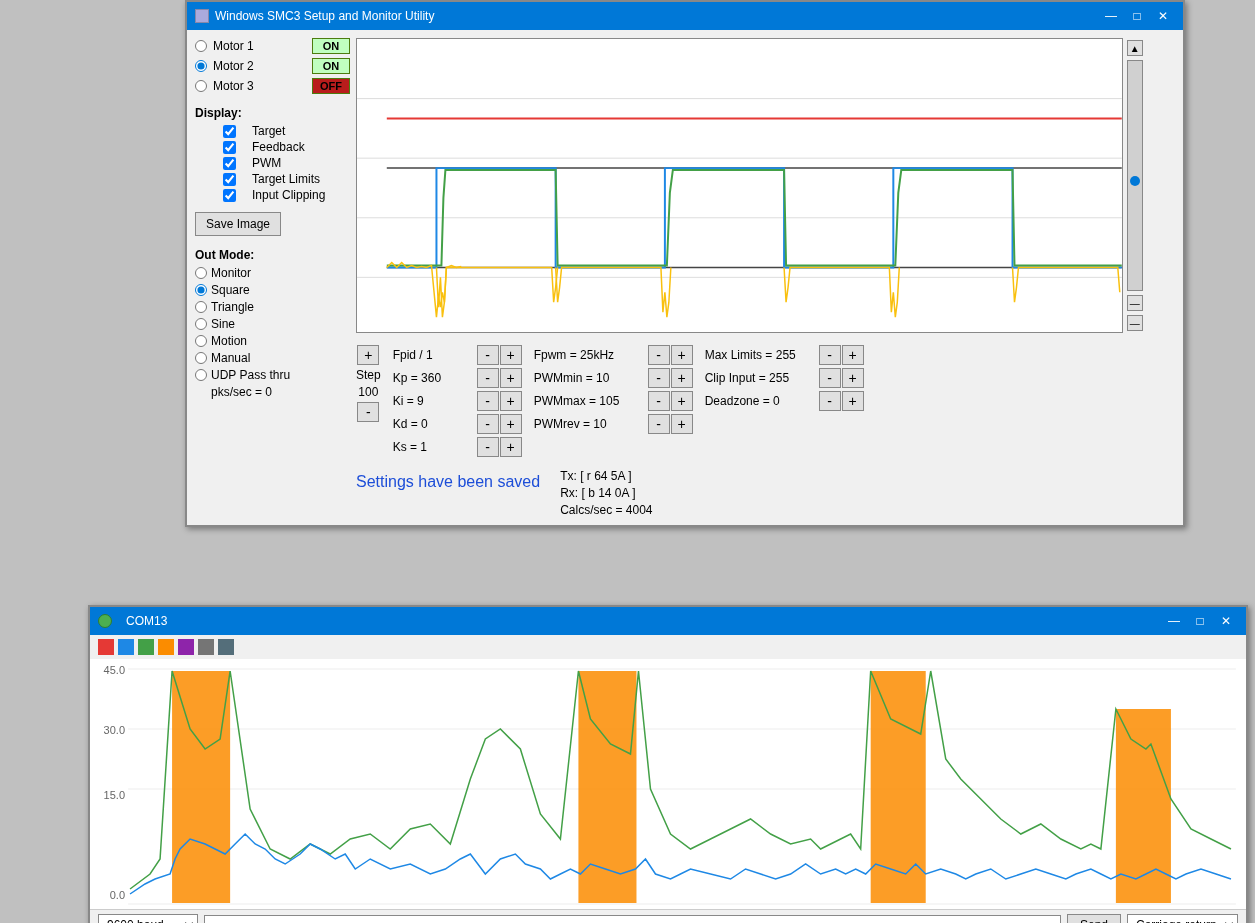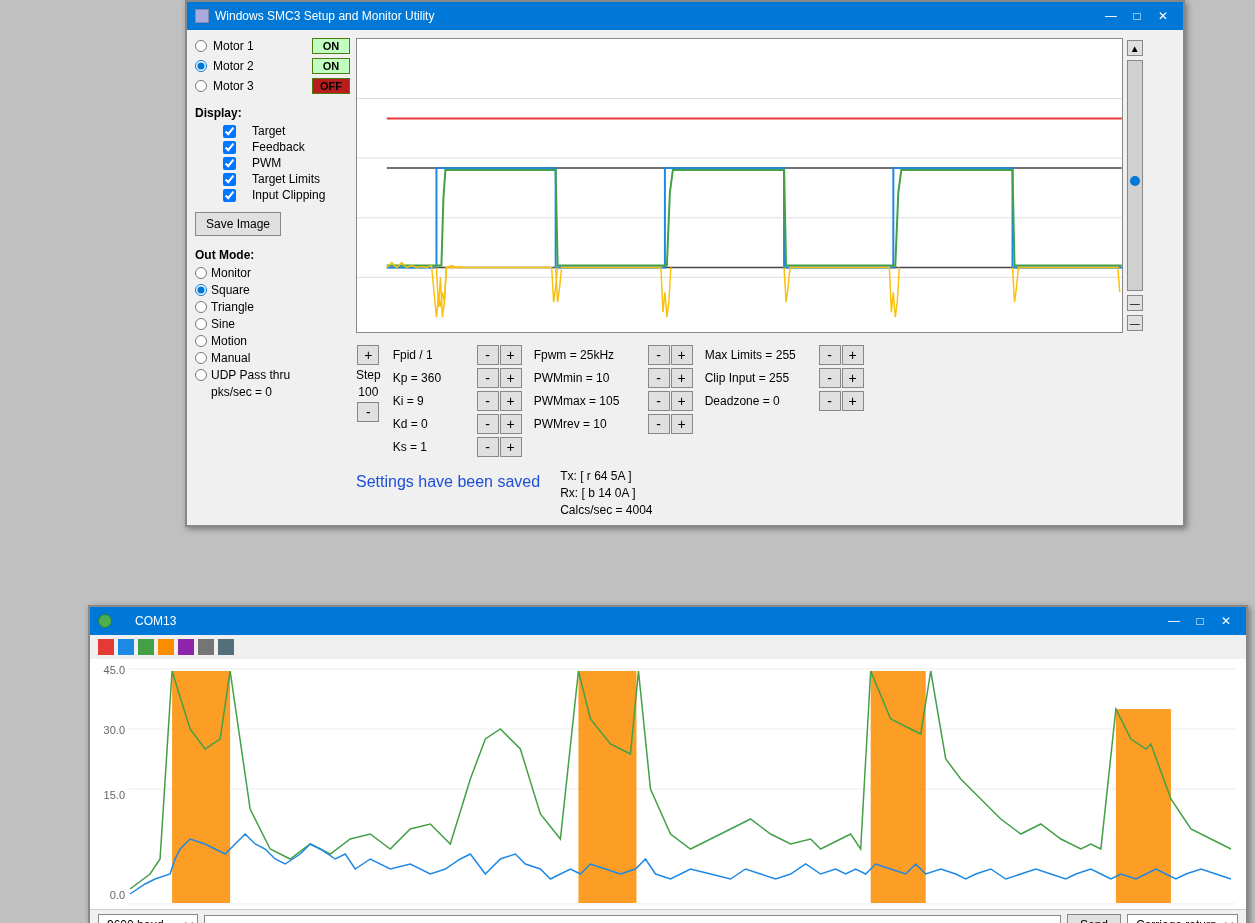--- a/index.html
+++ b/index.html
@@ -302,21 +302,21 @@
       color: white;
       display: flex;
       align-items: center;
       padding: 4px 8px;
       height: 28px;
       justify-content: space-between;
     }
     .com-title-left {
       display: flex;
       align-items: center;
-      gap: 23px;
+      gap: 14px;
     }
     .com-icon {
       width: 14px; height: 14px;
       border-radius: 50%;
       background: #4caf50;
       border: 1px solid #2e7d32;
     }
     .com-body {
       background: #a16207;
       height: 250px;

